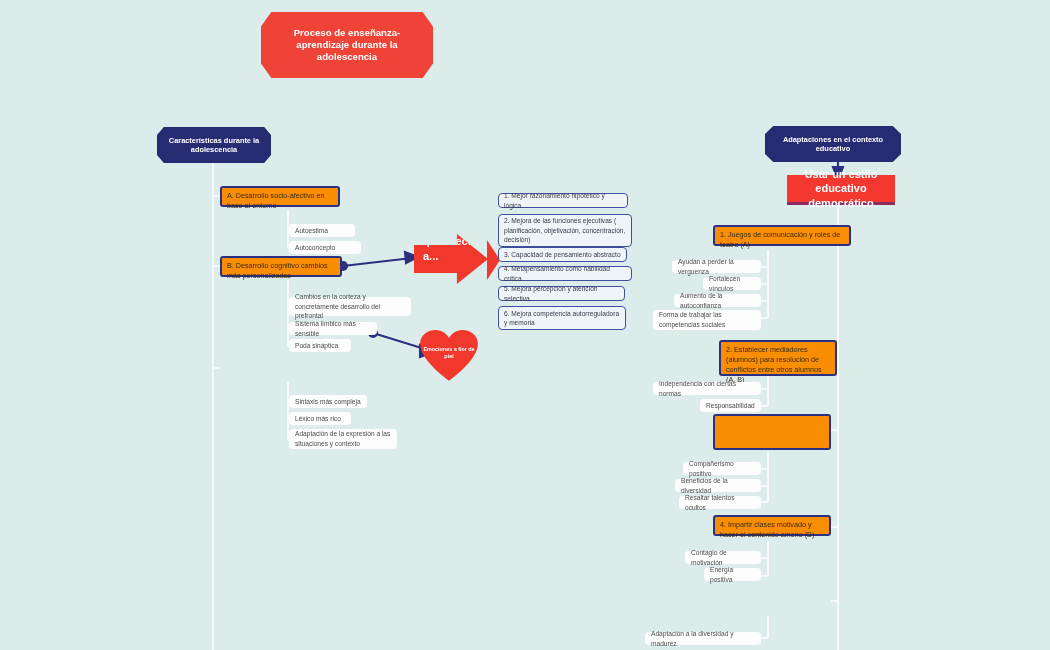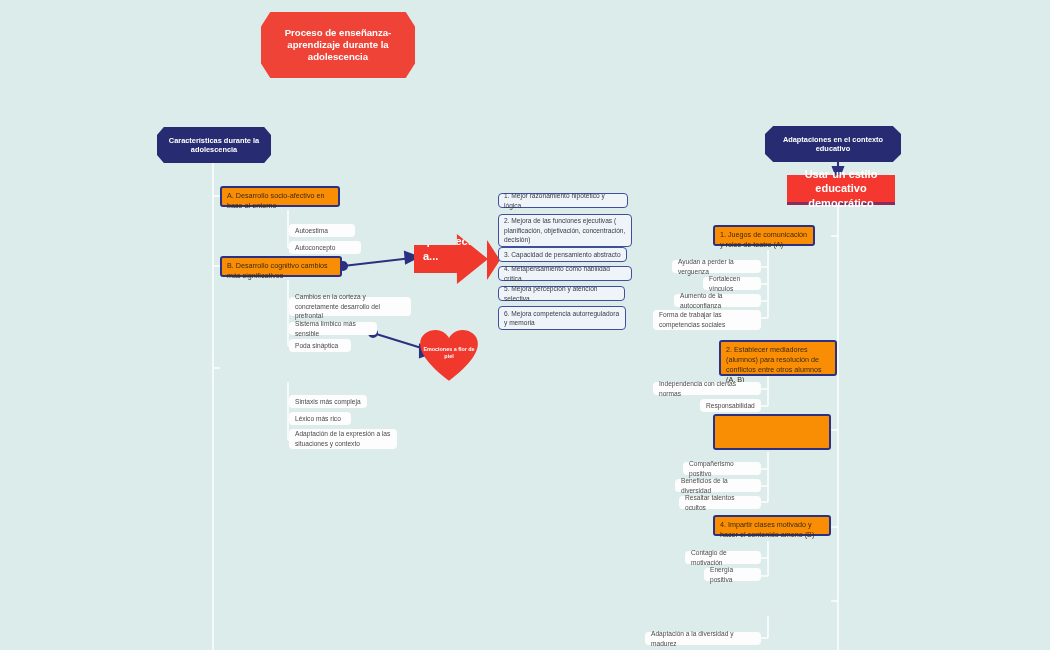--- a/index.html
+++ b/index.html
@@ -181,21 +181,21 @@
 
       <line x1="838" y1="160" x2="838" y2="172"></line>
       <polygon points="838,180 833,167 843,167"></polygon>
     </g>
 
     <g fill="#f0382d">
       <polygon points="487,240 487,280 500,260"></polygon>
     </g>
   </svg>
 
-  <div class="hexnode red" style="left:261px;top:12px;width:154px;height:66px;font-size:9.6px;">
+  <div class="hexnode red" style="left:261px;top:12px;width:172px;height:66px;font-size:9.6px;">
     <span>Proceso de enseñanza-aprendizaje durante la adolescencia</span>
   </div>
 
   <div class="hexnode" style="left:157px;top:127px;width:114px;height:36px;font-size:7.4px;">
     <span>Características durante la adolescencia</span>
   </div>
 
   <div class="hexnode" style="left:765px;top:126px;width:136px;height:36px;font-size:7.4px;">
     <span>Adaptaciones en el contexto educativo</span>
   </div>
@@ -208,21 +208,21 @@
     <span>A. Desarrollo socio-afectivo en base al entorno</span>
   </div>
   <div class="leaf" style="left:289px;top:224px;width:66px;height:13px;">
     <span>Autoestima</span>
   </div>
   <div class="leaf" style="left:289px;top:241px;width:72px;height:13px;">
     <span>Autoconcepto</span>
   </div>
 
   <div class="orange" style="left:220px;top:256px;width:122px;height:21px;">
-    <span>B. Desarrollo cognitivo cambios más significativos</span>
+    <span>B. Desarrollo cognitivo cambios más personalizadas</span>
   </div>
   <div class="leaf" style="left:289px;top:297px;width:122px;height:19px;">
     <span>Cambios en la corteza y concretamente desarrollo del prefrontal</span>
   </div>
   <div class="leaf" style="left:289px;top:322px;width:88px;height:13px;">
     <span>Sistema límbico más sensible</span>
   </div>
   <div class="leaf" style="left:289px;top:339px;width:62px;height:13px;">
     <span>Poda sináptica</span>
   </div>
@@ -260,21 +260,21 @@
   <div class="midbox" style="left:498px;top:266px;width:134px;height:15px;">
     <span>4. Metapensamiento como habilidad crítica</span>
   </div>
   <div class="midbox" style="left:498px;top:286px;width:127px;height:15px;">
     <span>5. Mejora percepción y atención selectiva</span>
   </div>
   <div class="midbox" style="left:498px;top:306px;width:128px;height:24px;">
     <span>6. Mejora competencia autorreguladora y memoria</span>
   </div>
 
-  <div class="orange" style="left:713px;top:225px;width:102px;height:21px;">
+  <div class="orange" style="left:713px;top:225px;width:138px;height:21px;">
     <span>1. Juegos de comunicación y roles de teatro (A)</span>
   </div>
   <div class="leaf rightcol" style="left:672px;top:260px;width:89px;height:13px;">
     <span>Ayudan a perder la verguenza</span>
   </div>
   <div class="leaf rightcol" style="left:703px;top:277px;width:58px;height:13px;">
     <span>Fortalecen vínculos</span>
   </div>
   <div class="leaf rightcol" style="left:674px;top:294px;width:87px;height:13px;">
     <span>Aumento de la autoconfianza</span>

